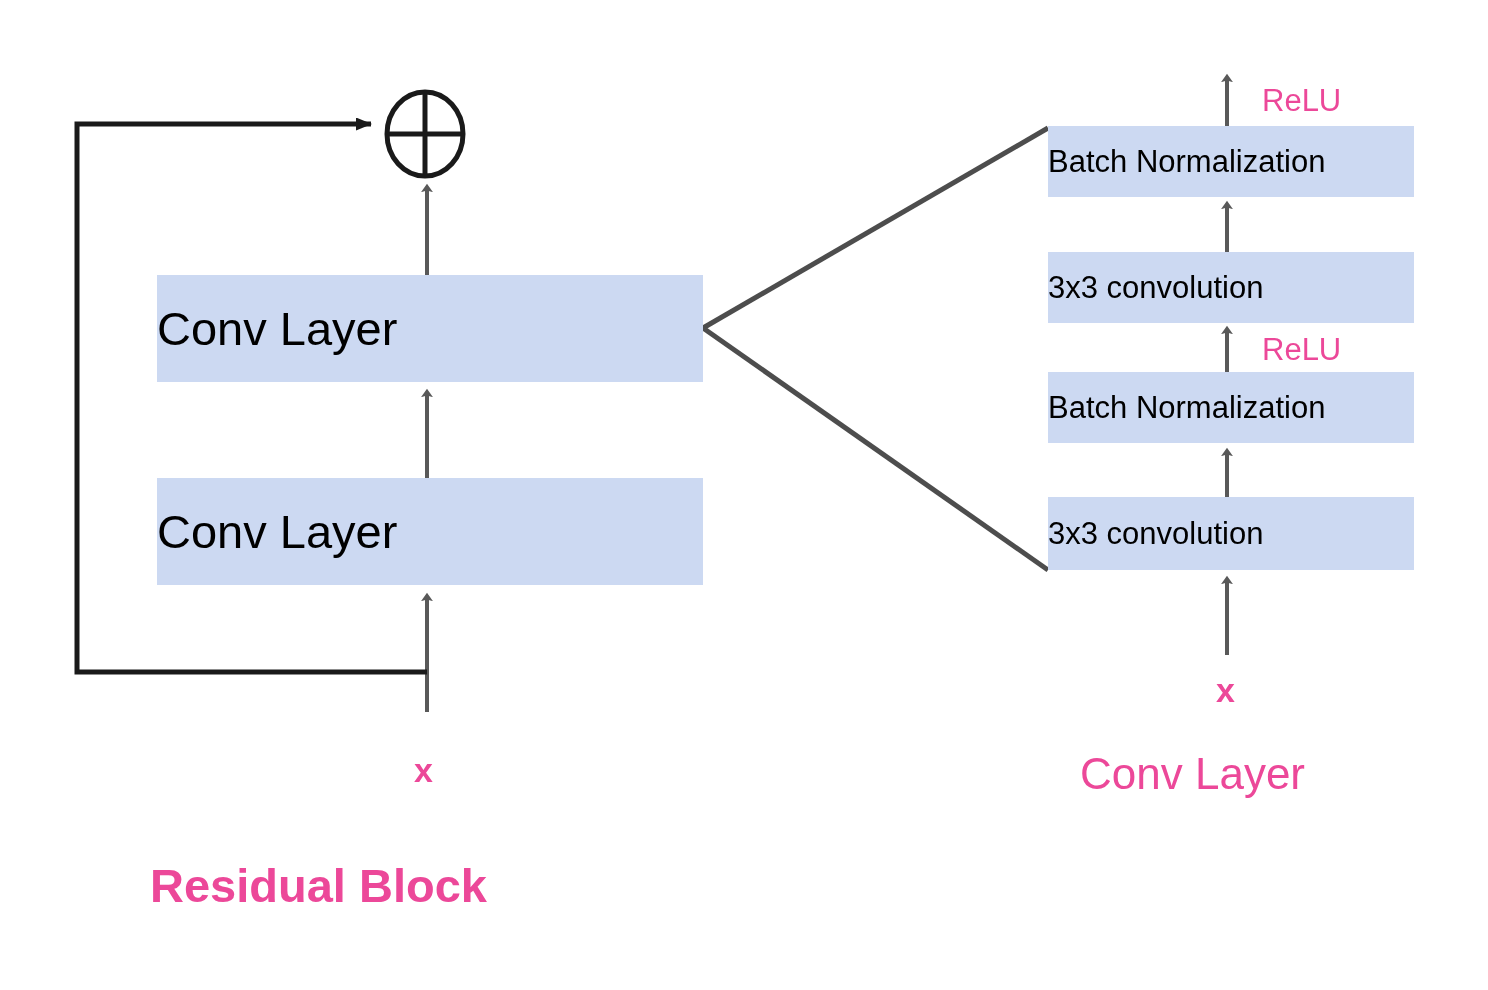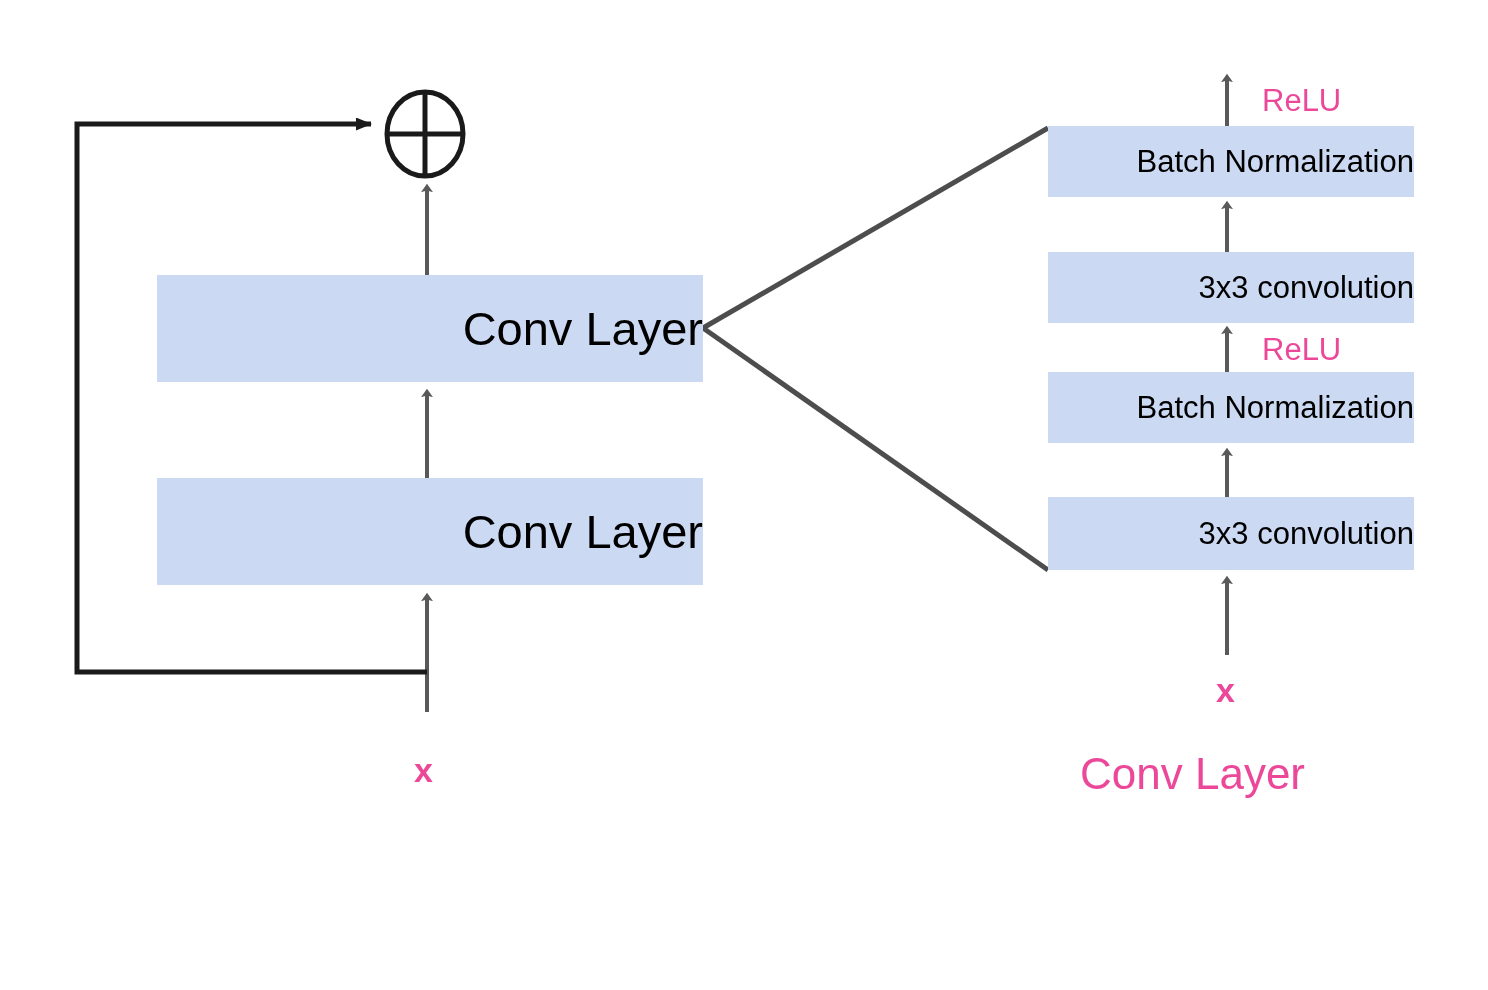--- a/index.html
+++ b/index.html
@@ -23,21 +23,21 @@
     top: 0;
     width: 1488px;
     height: 990px;
     pointer-events: none;
   }
   .node-box {
     position: absolute;
     background: #ccd9f2;
     display: flex;
     align-items: center;
-    justify-content: flex-end;
+    justify-content: flex-start;
     color: #000000;
     box-sizing: border-box;
   }
   .node-box span {
     display: block;
     line-height: 1;
     white-space: nowrap;
   }
   .big-box span {
     font-size: 47px;
@@ -146,14 +146,15 @@
   <div class="free-label relu-label" style="left:1262px; top:85px;">ReLU</div>
 
   <div class="free-label relu-label" style="left:1262px; top:334px;">ReLU</div>
 
   <div class="free-label var-label" style="left:1216px; top:673px;">x</div>
 
   <div class="free-label var-label" style="left:414px; top:753px;">x</div>
 
   <div class="free-label caption-sub" style="left:1080px; top:752px;">Conv Layer</div>
 
+  <div class="free-label caption-main" style="left:150px; top:862px;">Residual Block</div>
 
 </div>
 
 </body></html>

